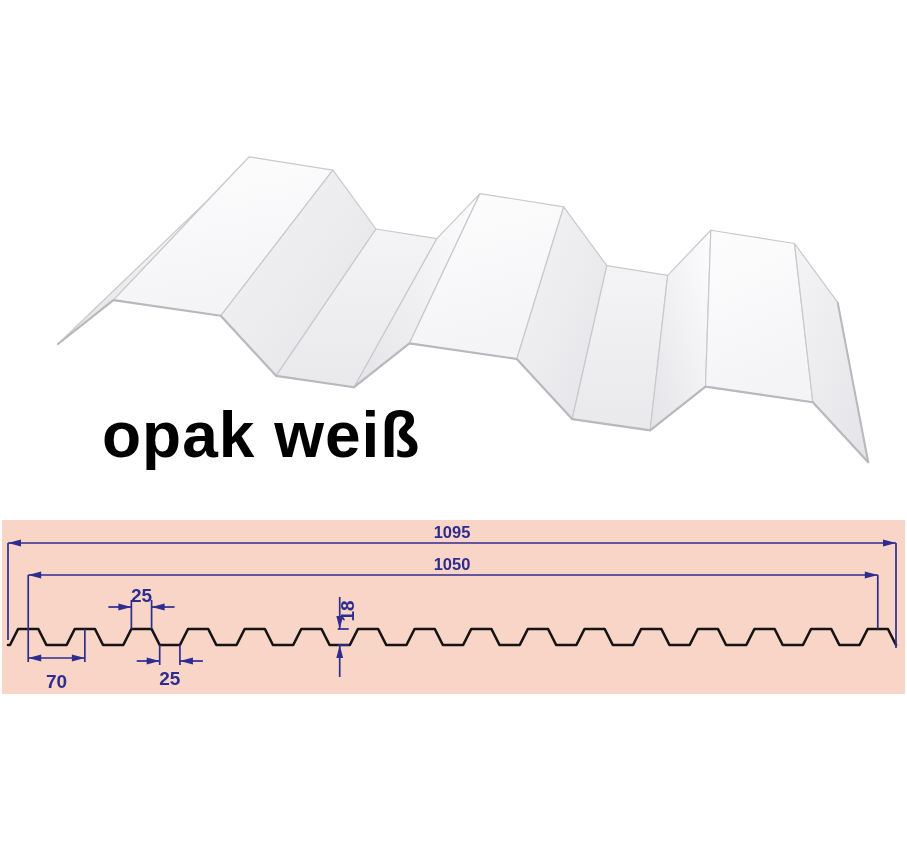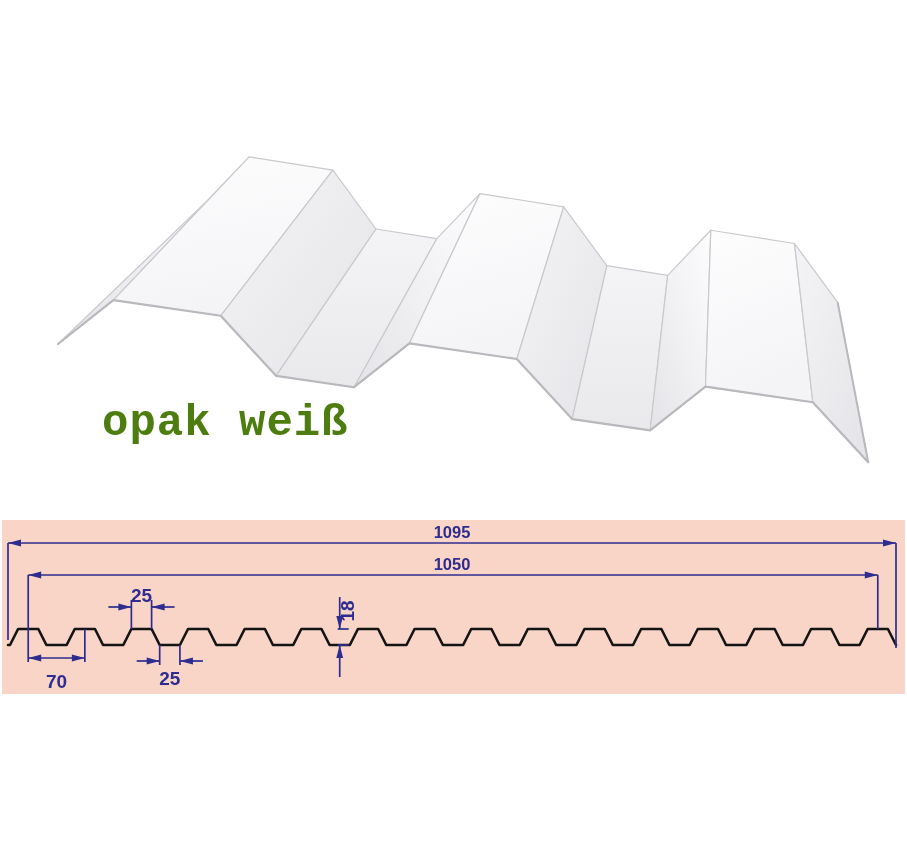--- a/index.html
+++ b/index.html
@@ -9,26 +9,25 @@
     position:relative;
     font-family:"Liberation Sans", sans-serif;
     overflow:hidden;
   }
   #sheet3d{
     position:absolute;left:0;top:0;width:907px;height:515px;
   }
   .product-label{
     position:absolute;
     left:102px;top:398px;
-    font-size:44px;
+    font-size:64px;
     font-weight:600;
     letter-spacing:1px;
-    color:#4d7c0f;
+    color:#000000;
     white-space:nowrap;
-    font-family:Liberation Mono, monospace;
   }
   .diagram-panel{
     position:absolute;
     left:2px;top:520px;
     width:903px;height:174px;
   }
   .diagram-panel svg{display:block;width:903px;height:174px;}
 </style>
 </head>
 <body>

